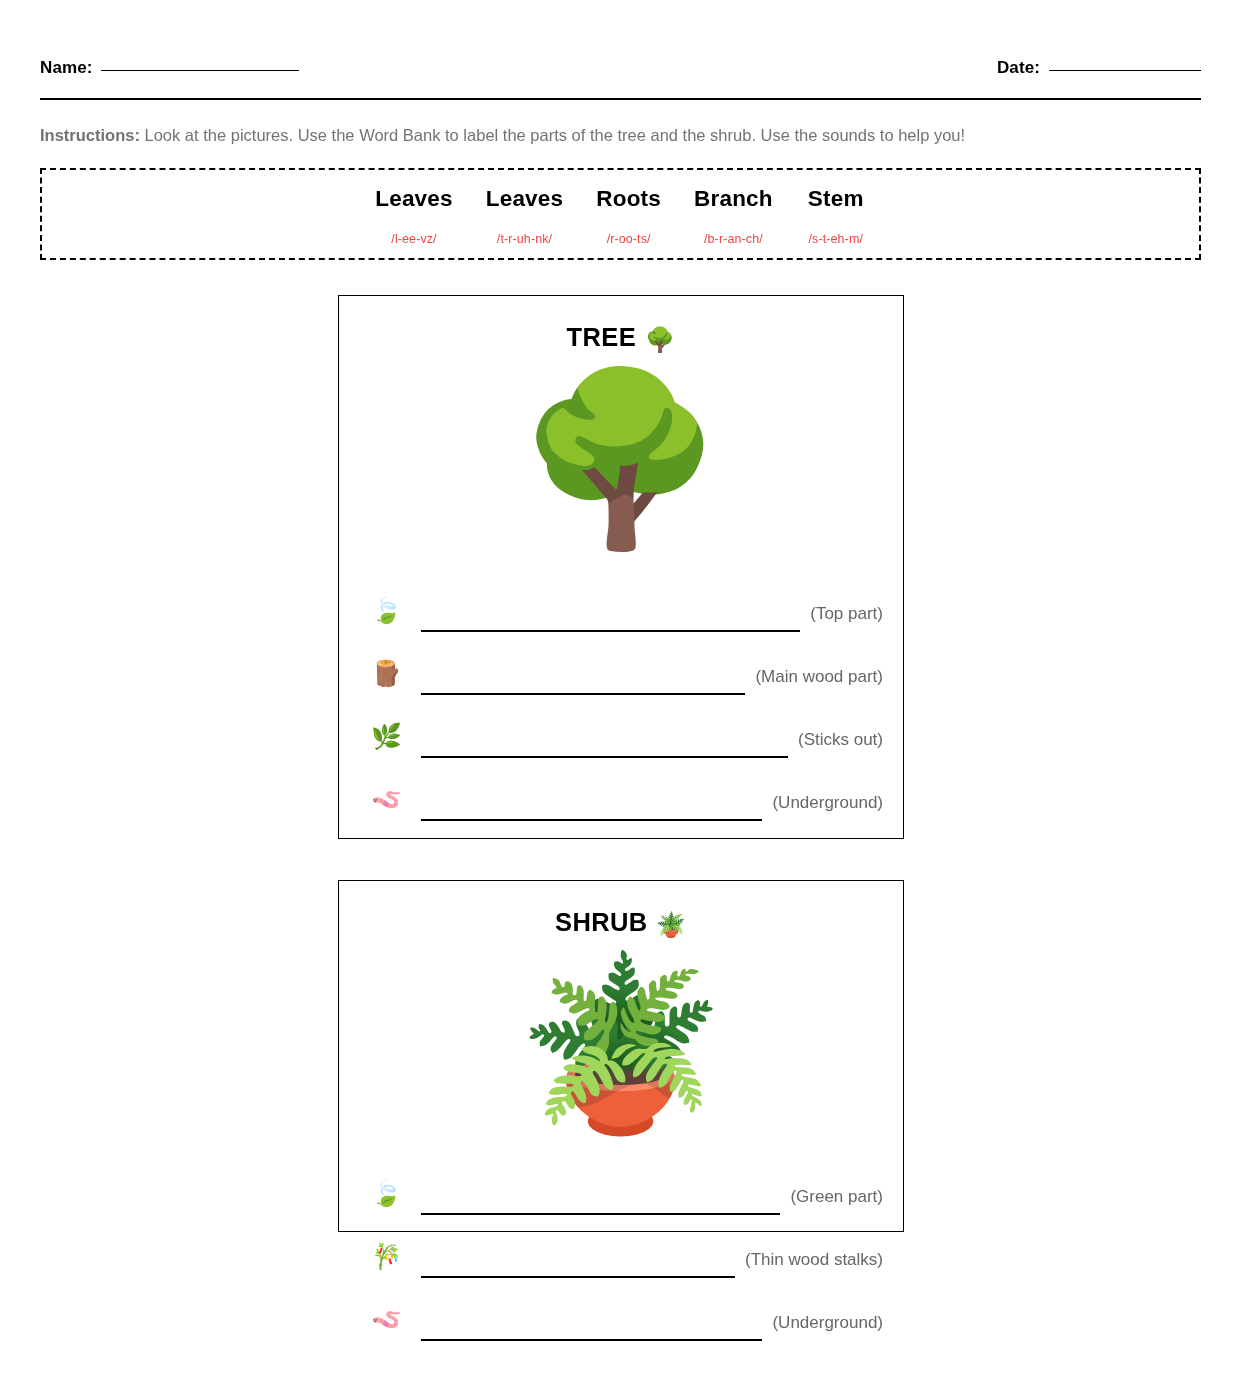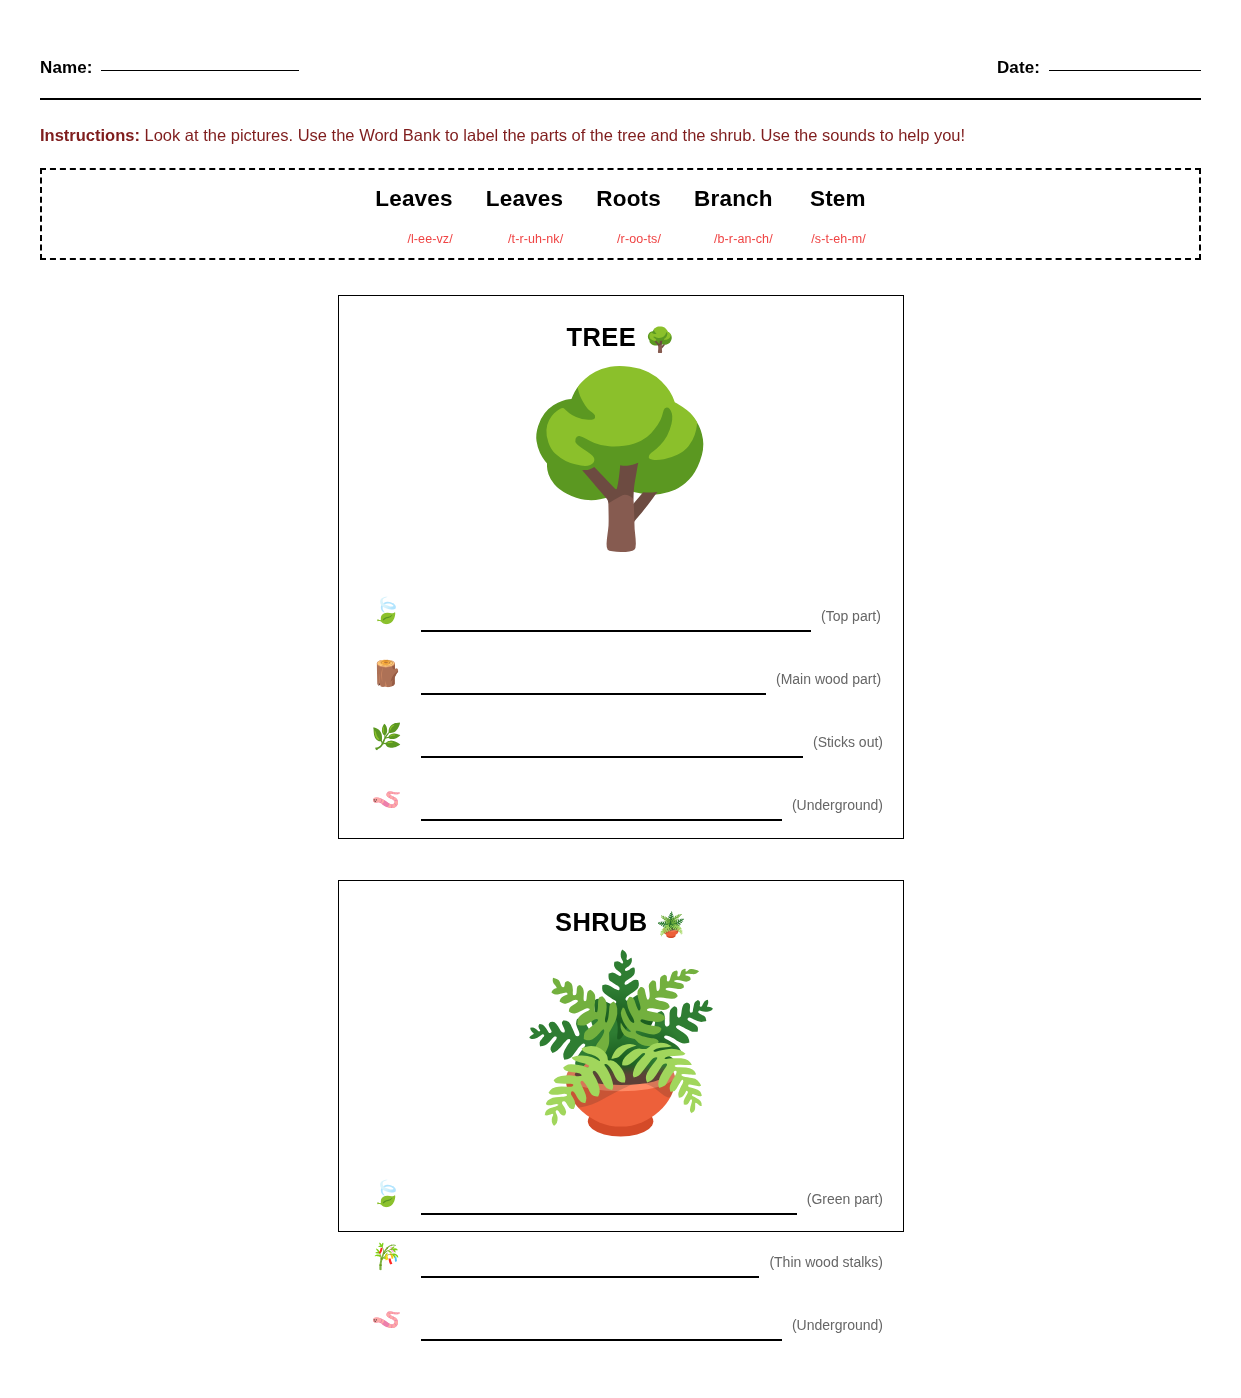--- a/index.html
+++ b/index.html
@@ -54,21 +54,21 @@
   .divider {
     margin-top: 20px;
     border-bottom: 2.6px solid #000;
   }
 
   
   .instructions {
     margin-top: 24px;
     font-size: 16.5px;
     line-height: 1.35;
-    color: #7f1d1d;
+    color: #737373;
   }
   .instructions .lead {
     font-weight: bold;
   }
 
   
   .word-bank {
     margin-top: 22px;
     border: 2.2px dashed #000;
     height: 92px;
@@ -77,21 +77,21 @@
     align-items: center;
     justify-content: center;
   }
   .word-bank-inner {
     display: flex;
     gap: 33px;
     align-items: flex-start;
     transform: translateY(2px);
   }
   .word-item {
-    text-align: right;
+    text-align: center;
     min-width: 60px;
   }
   .word-item .word {
     font-size: 22.5px;
     font-weight: bold;
     line-height: 1.12;
     letter-spacing: .2px;
   }
   .word-item .phon {
     margin-top: 21px;
@@ -154,21 +154,21 @@
     padding-bottom: 10px;
   }
   .blank-line {
     flex: 1 1 auto;
     border-bottom: 2.4px solid #000;
     height: 0;
     margin: 0 10px 1px 10px;
   }
   .row-hint {
     flex: 0 0 auto;
-    font-size: 14px;
+    font-size: 17px;
     color: #666;
     white-space: nowrap;
     padding-bottom: 9px;
   }
   
   .answer-row[data-w="1"] .blank-line { max-width: 390px; }
   .answer-row[data-w="2"] .blank-line { max-width: 345px; }
   .answer-row[data-w="3"] .blank-line { max-width: 388px; }
   .answer-row[data-w="4"] .blank-line { max-width: 362px; }
 </style>

